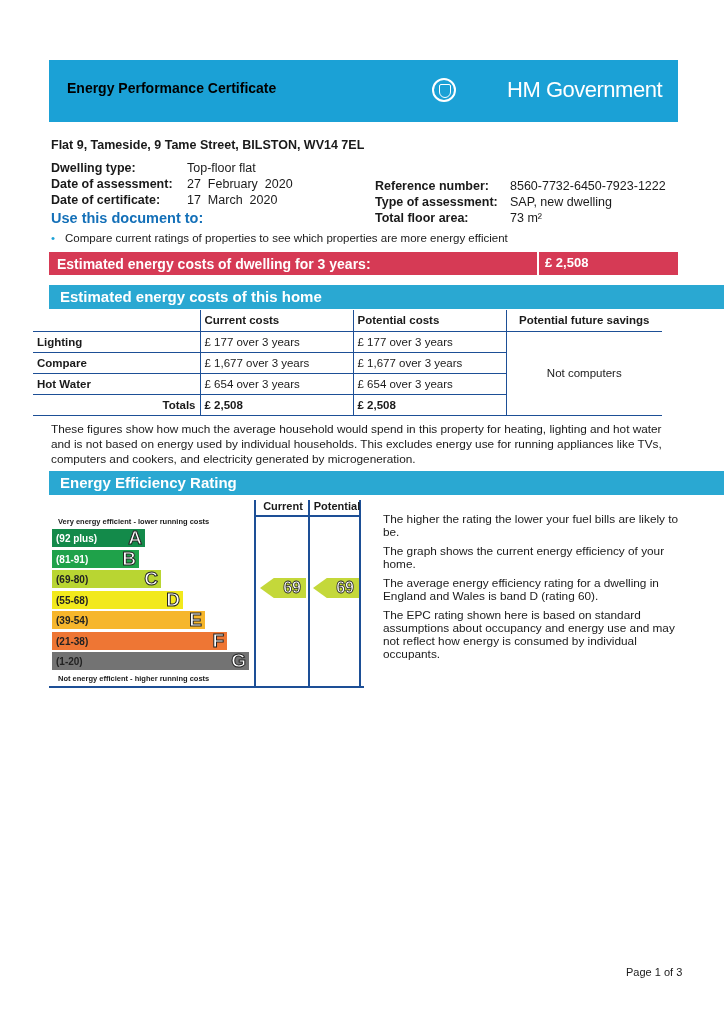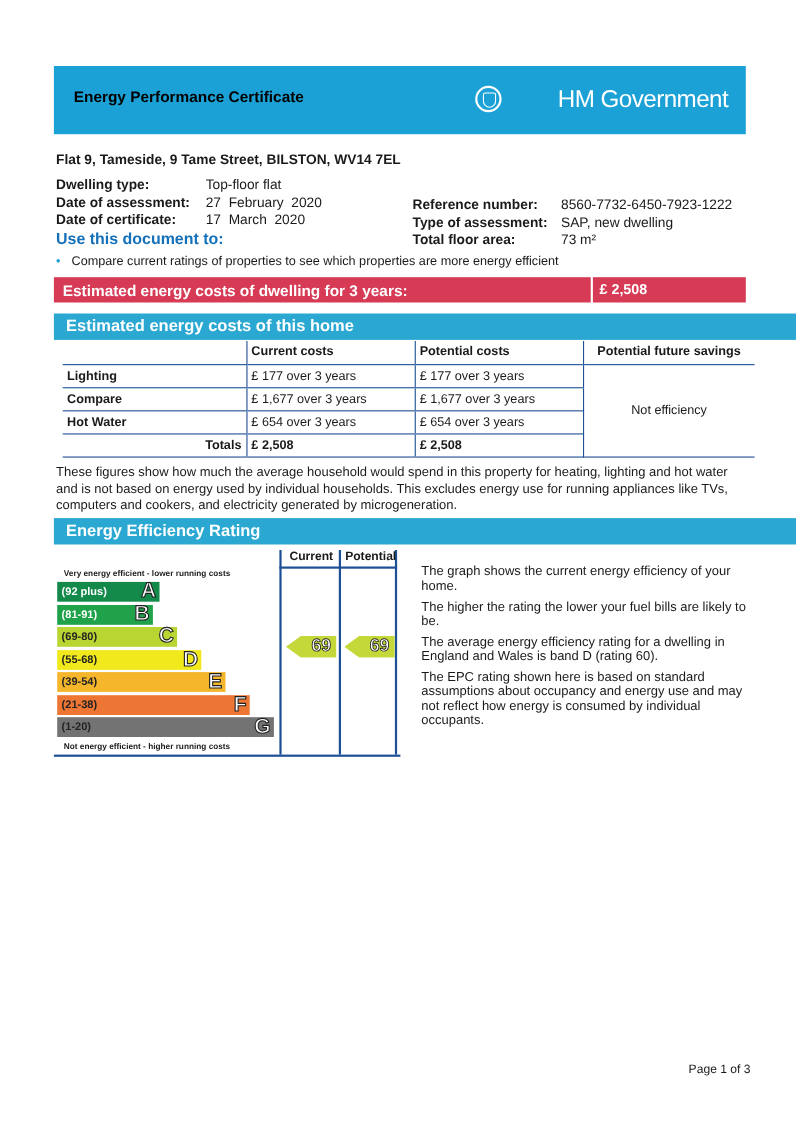--- a/index.html
+++ b/index.html
@@ -30,21 +30,21 @@
     .bullet .dot { color: #1ba1d6; margin-right: 10px; }
 
     
     .costbar { position: absolute; left: 49px; top: 252px; width: 629px; height: 23px; display: flex; }
     .costbar .lab { width: 488px; background: #d63a55; color: #fff; font-weight: bold; font-size: 14px; padding: 4px 8px; }
     .costbar .val { flex: 1; margin-left: 2px; background: #d63a55; color: #fff; font-weight: bold; font-size: 13px; padding: 3px 6px; }
 
     .section-bar { position: absolute; left: 49px; width: 697px; height: 24px; background: #2aa8d2; color: #fff; font-weight: bold; font-size: 15px; padding: 3px 11px; }
 
     
-    .costs { position: absolute; left: 57px; top: 310px; width: 629px; border-collapse: collapse; font-size: 11.5px; }
+    .costs { position: absolute; left: 33px; top: 310px; width: 629px; border-collapse: collapse; font-size: 11.5px; }
     .costs td, .costs th { height: 21px; padding: 2px 4px; text-align: left; border-bottom: 1.5px solid #1d4f96; }
     .costs th { font-weight: bold; border-bottom: 1.5px solid #1d4f96; }
     .costs .c0 { width: 167px; font-weight: bold; }
     .costs .c1 { width: 153px; border-left: 1.5px solid #1d4f96; }
     .costs .c2 { width: 153px; border-left: 1.5px solid #1d4f96; }
     .costs .c3 { border-left: 1.5px solid #1d4f96; text-align: center; margin-top: 32px; }
     .costs th.c3 { text-align: center; }
     .costs th.c0 { border-bottom: 1.5px solid #1d4f96; }
     .costs tr.hdr th.c0 { border-bottom: 1.5px solid #1d4f96; }
     .costs .totals-label { text-align: right; font-weight: bold; }
@@ -115,21 +115,21 @@
         <tr class="hdr">
       <th class="c0"></th>
       <th class="c1">Current costs</th>
       <th class="c2">Potential costs</th>
       <th class="c3">Potential future savings</th>
     </tr>
     <tr>
       <td class="c0">Lighting</td>
       <td class="c1">£ 177 over 3 years</td>
       <td class="c2">£ 177 over 3 years</td>
-      <td class="c3" rowspan="4">Not efficiency</td>
+      <td class="c3" rowspan="4">Not computers</td>
     </tr>
     <tr>
       <td class="c0">Compare</td>
       <td class="c1">£ 1,677 over 3 years</td>
       <td class="c2">£ 1,677 over 3 years</td>
     </tr>
     <tr>
       <td class="c0">Hot Water</td>
       <td class="c1">£ 654 over 3 years</td>
       <td class="c2">£ 654 over 3 years</td>
@@ -185,20 +185,20 @@
     <div class="col-right"></div>
     <div class="col-head-line"></div>
     <div class="col-head" style="left:207px;">Current</div>
     <div class="col-head" style="left:261px;">Potential</div>
 
     <div class="arrow" style="left:211px;top:80px;">69</div>
     <div class="arrow" style="left:264px;top:80px;">69</div>
   </div>
 
   <div class="explain">
+    <p>The higher the rating the lower your fuel bills are likely to be.</p>
     <p>The graph shows the current energy efficiency of your home.</p>
-    <p>The higher the rating the lower your fuel bills are likely to be.</p>
     <p>The average energy efficiency rating for a dwelling in England and Wales is band D (rating 60).</p>
     <p>The EPC rating shown here is based on standard assumptions about occupancy and energy use and may not reflect how energy is consumed by individual occupants.</p>
   </div>
 
   <div class="footer">Page 1 of 3</div>
 </div>
 
 </body></html>

